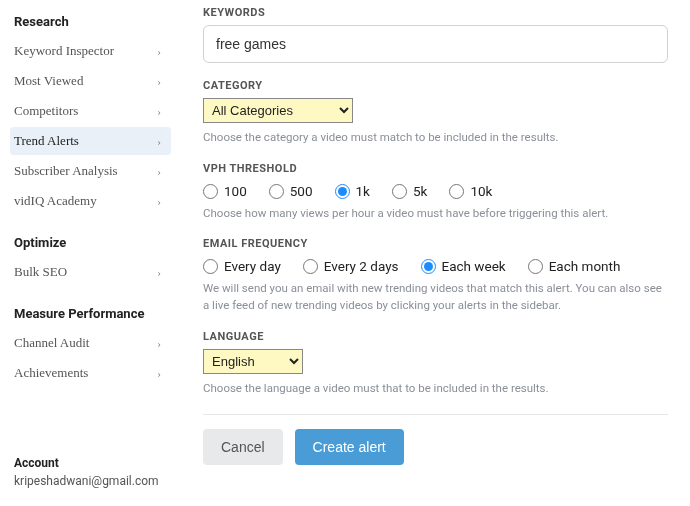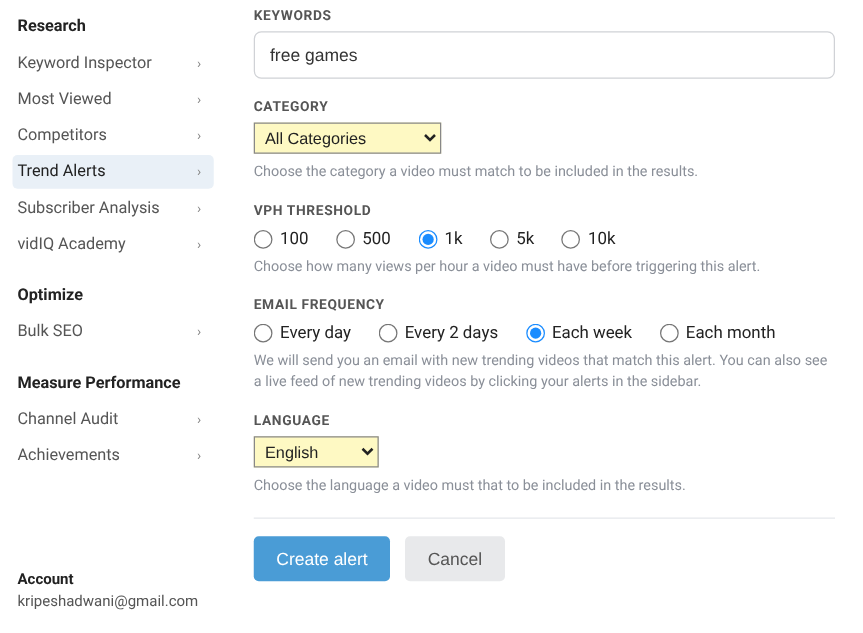--- a/index.html
+++ b/index.html
@@ -34,20 +34,21 @@
   .sidebar-item {
     display: flex;
     justify-content: space-between;
     align-items: center;
     padding: 6px 10px 6px 4px;
     color: #555;
     font-size: 13px;
     cursor: pointer;
     border-radius: 4px;
     margin-bottom: 2px;
+    font-family: Liberation Serif, serif;
   }
   .sidebar-item.active {
     background: #e9f0f7;
     color: #222;
   }
   .chevron {
     font-size: 11px;
     color: #888;
   }
   .sidebar-spacer { flex: 1; }
@@ -262,17 +263,17 @@
 
     <div class="field-label" style="margin-top:16px;">LANGUAGE</div>
     <select class="select-language">
       <option>English</option>
     </select>
     <div class="helper">Choose the language a video must that to be included in the results.</div>
 
     <hr class="sep">
 
     <div class="actions">
+      <button class="btn btn-secondary">Cancel</button>
       <button class="btn btn-primary">Create alert</button>
-      <button class="btn btn-secondary">Cancel</button>
     </div>
   </main>
 </div>
 
 </body></html>

